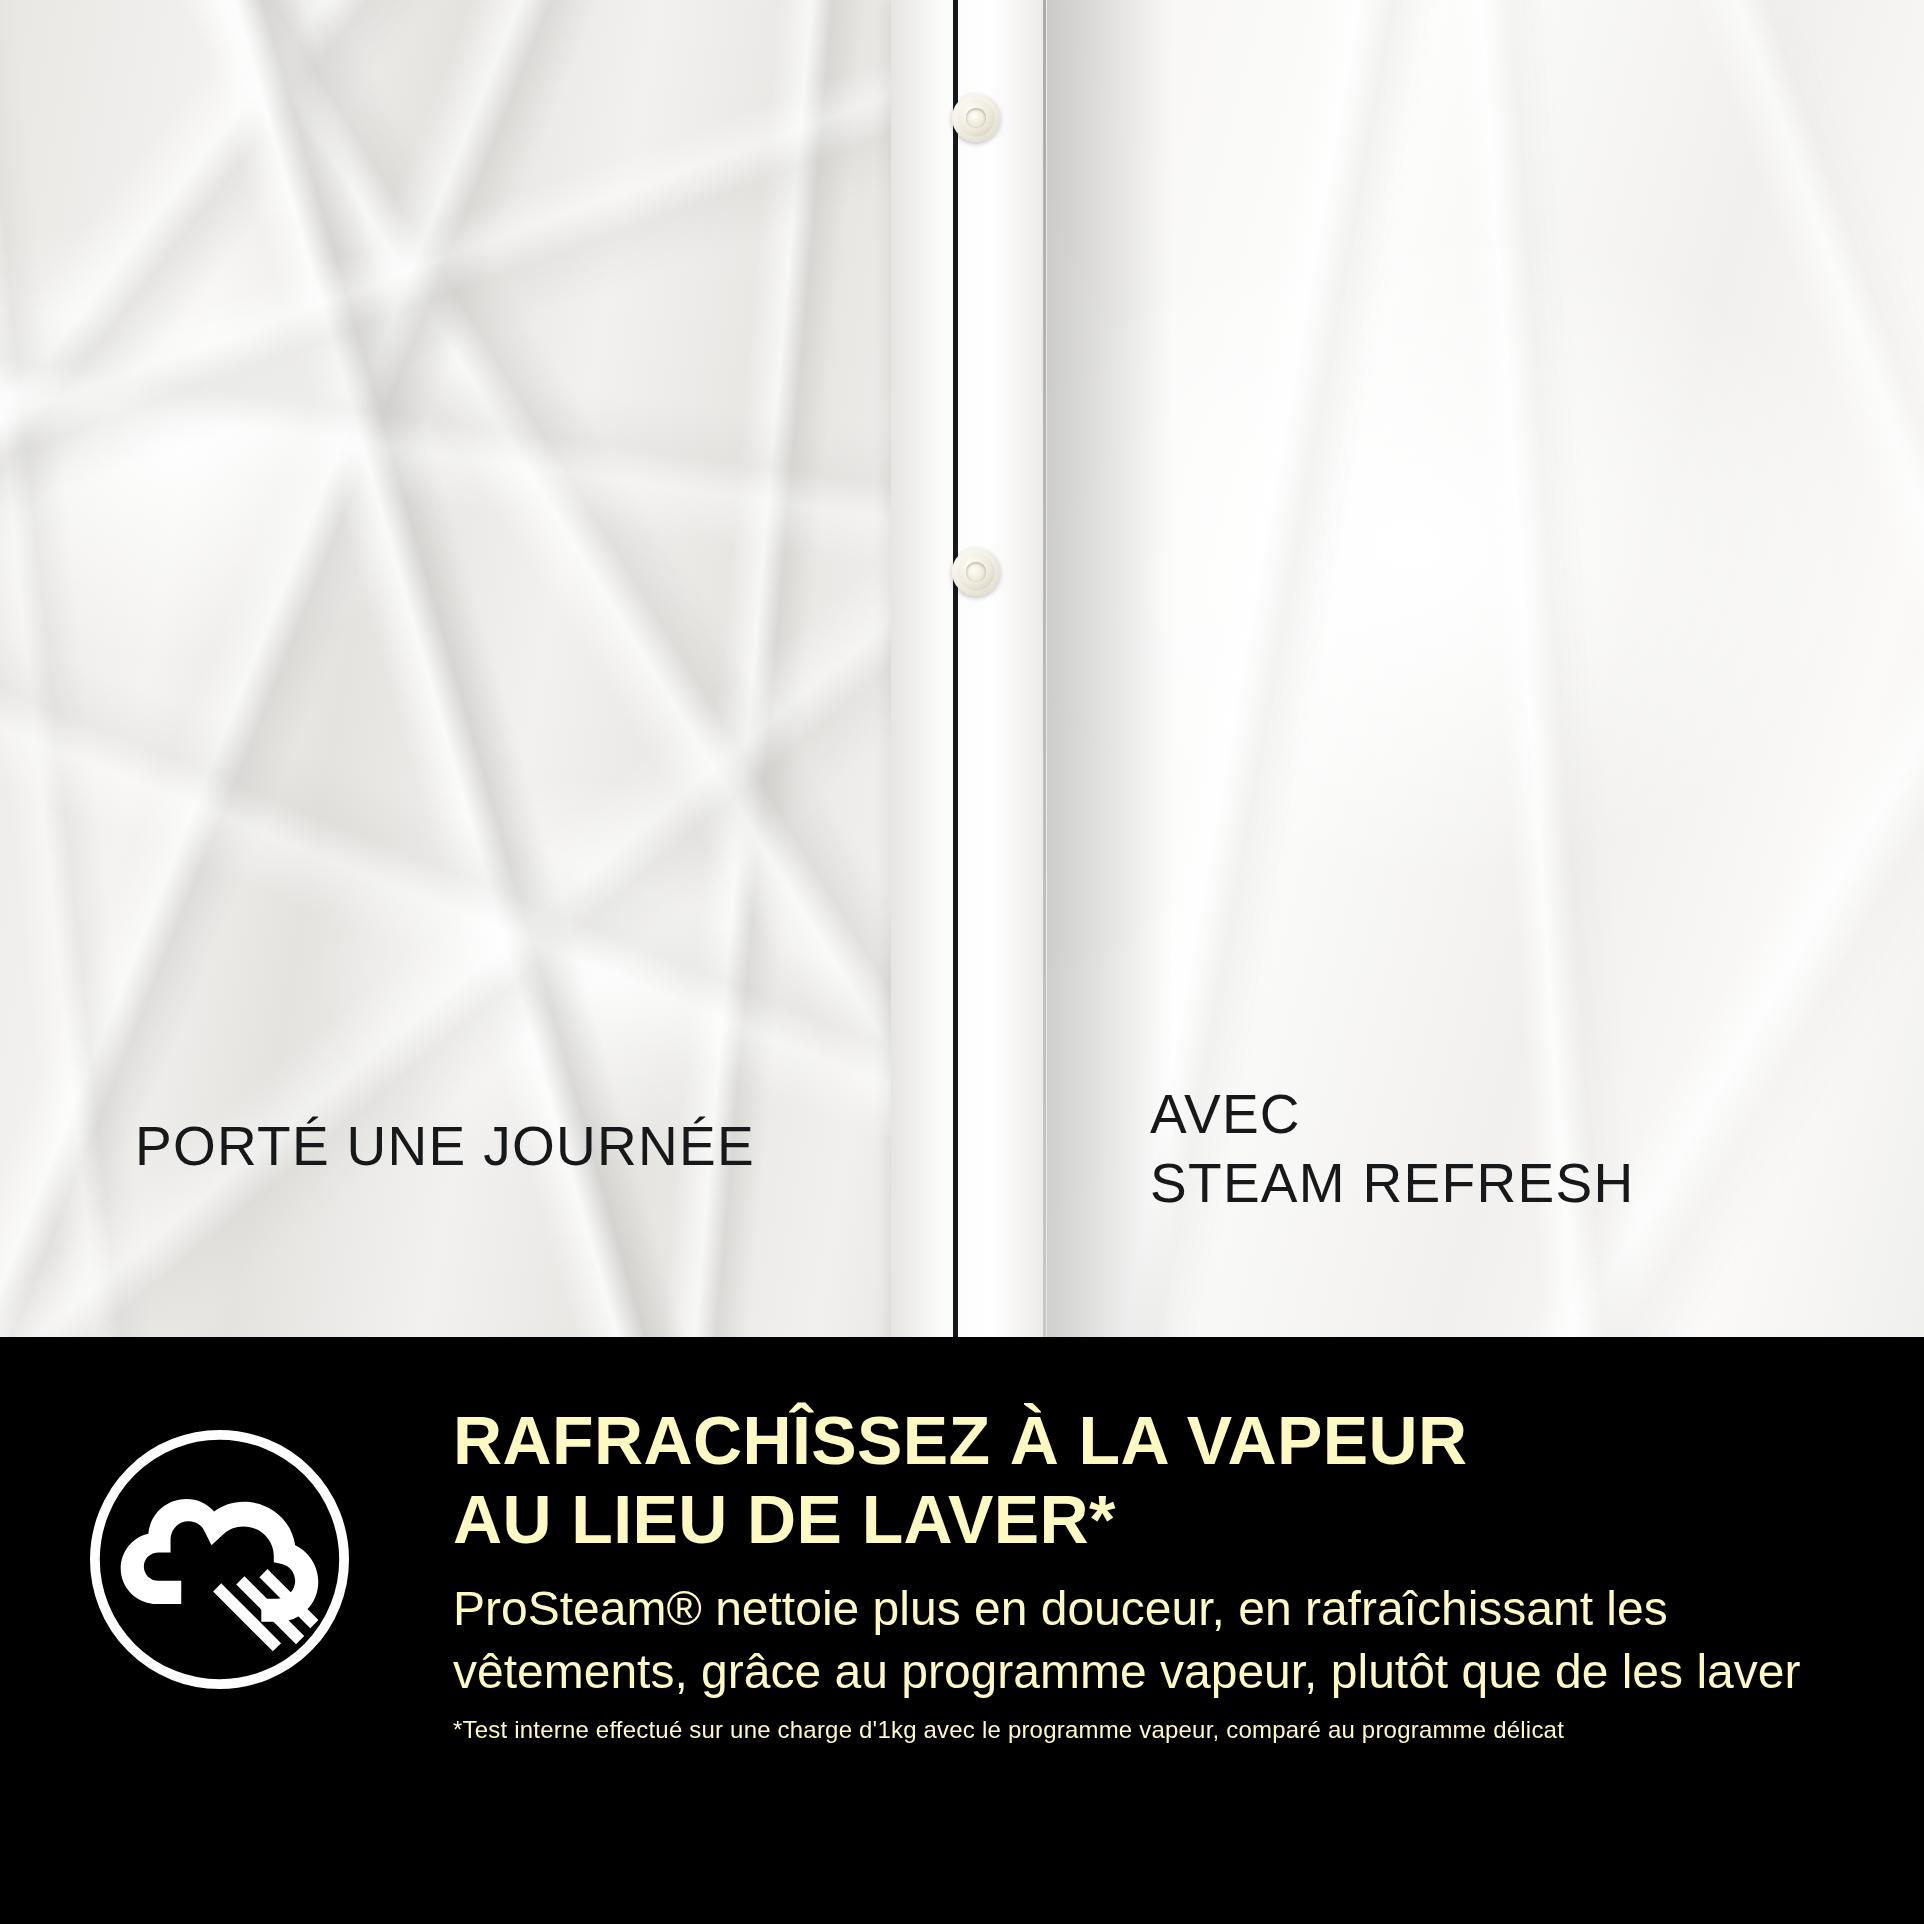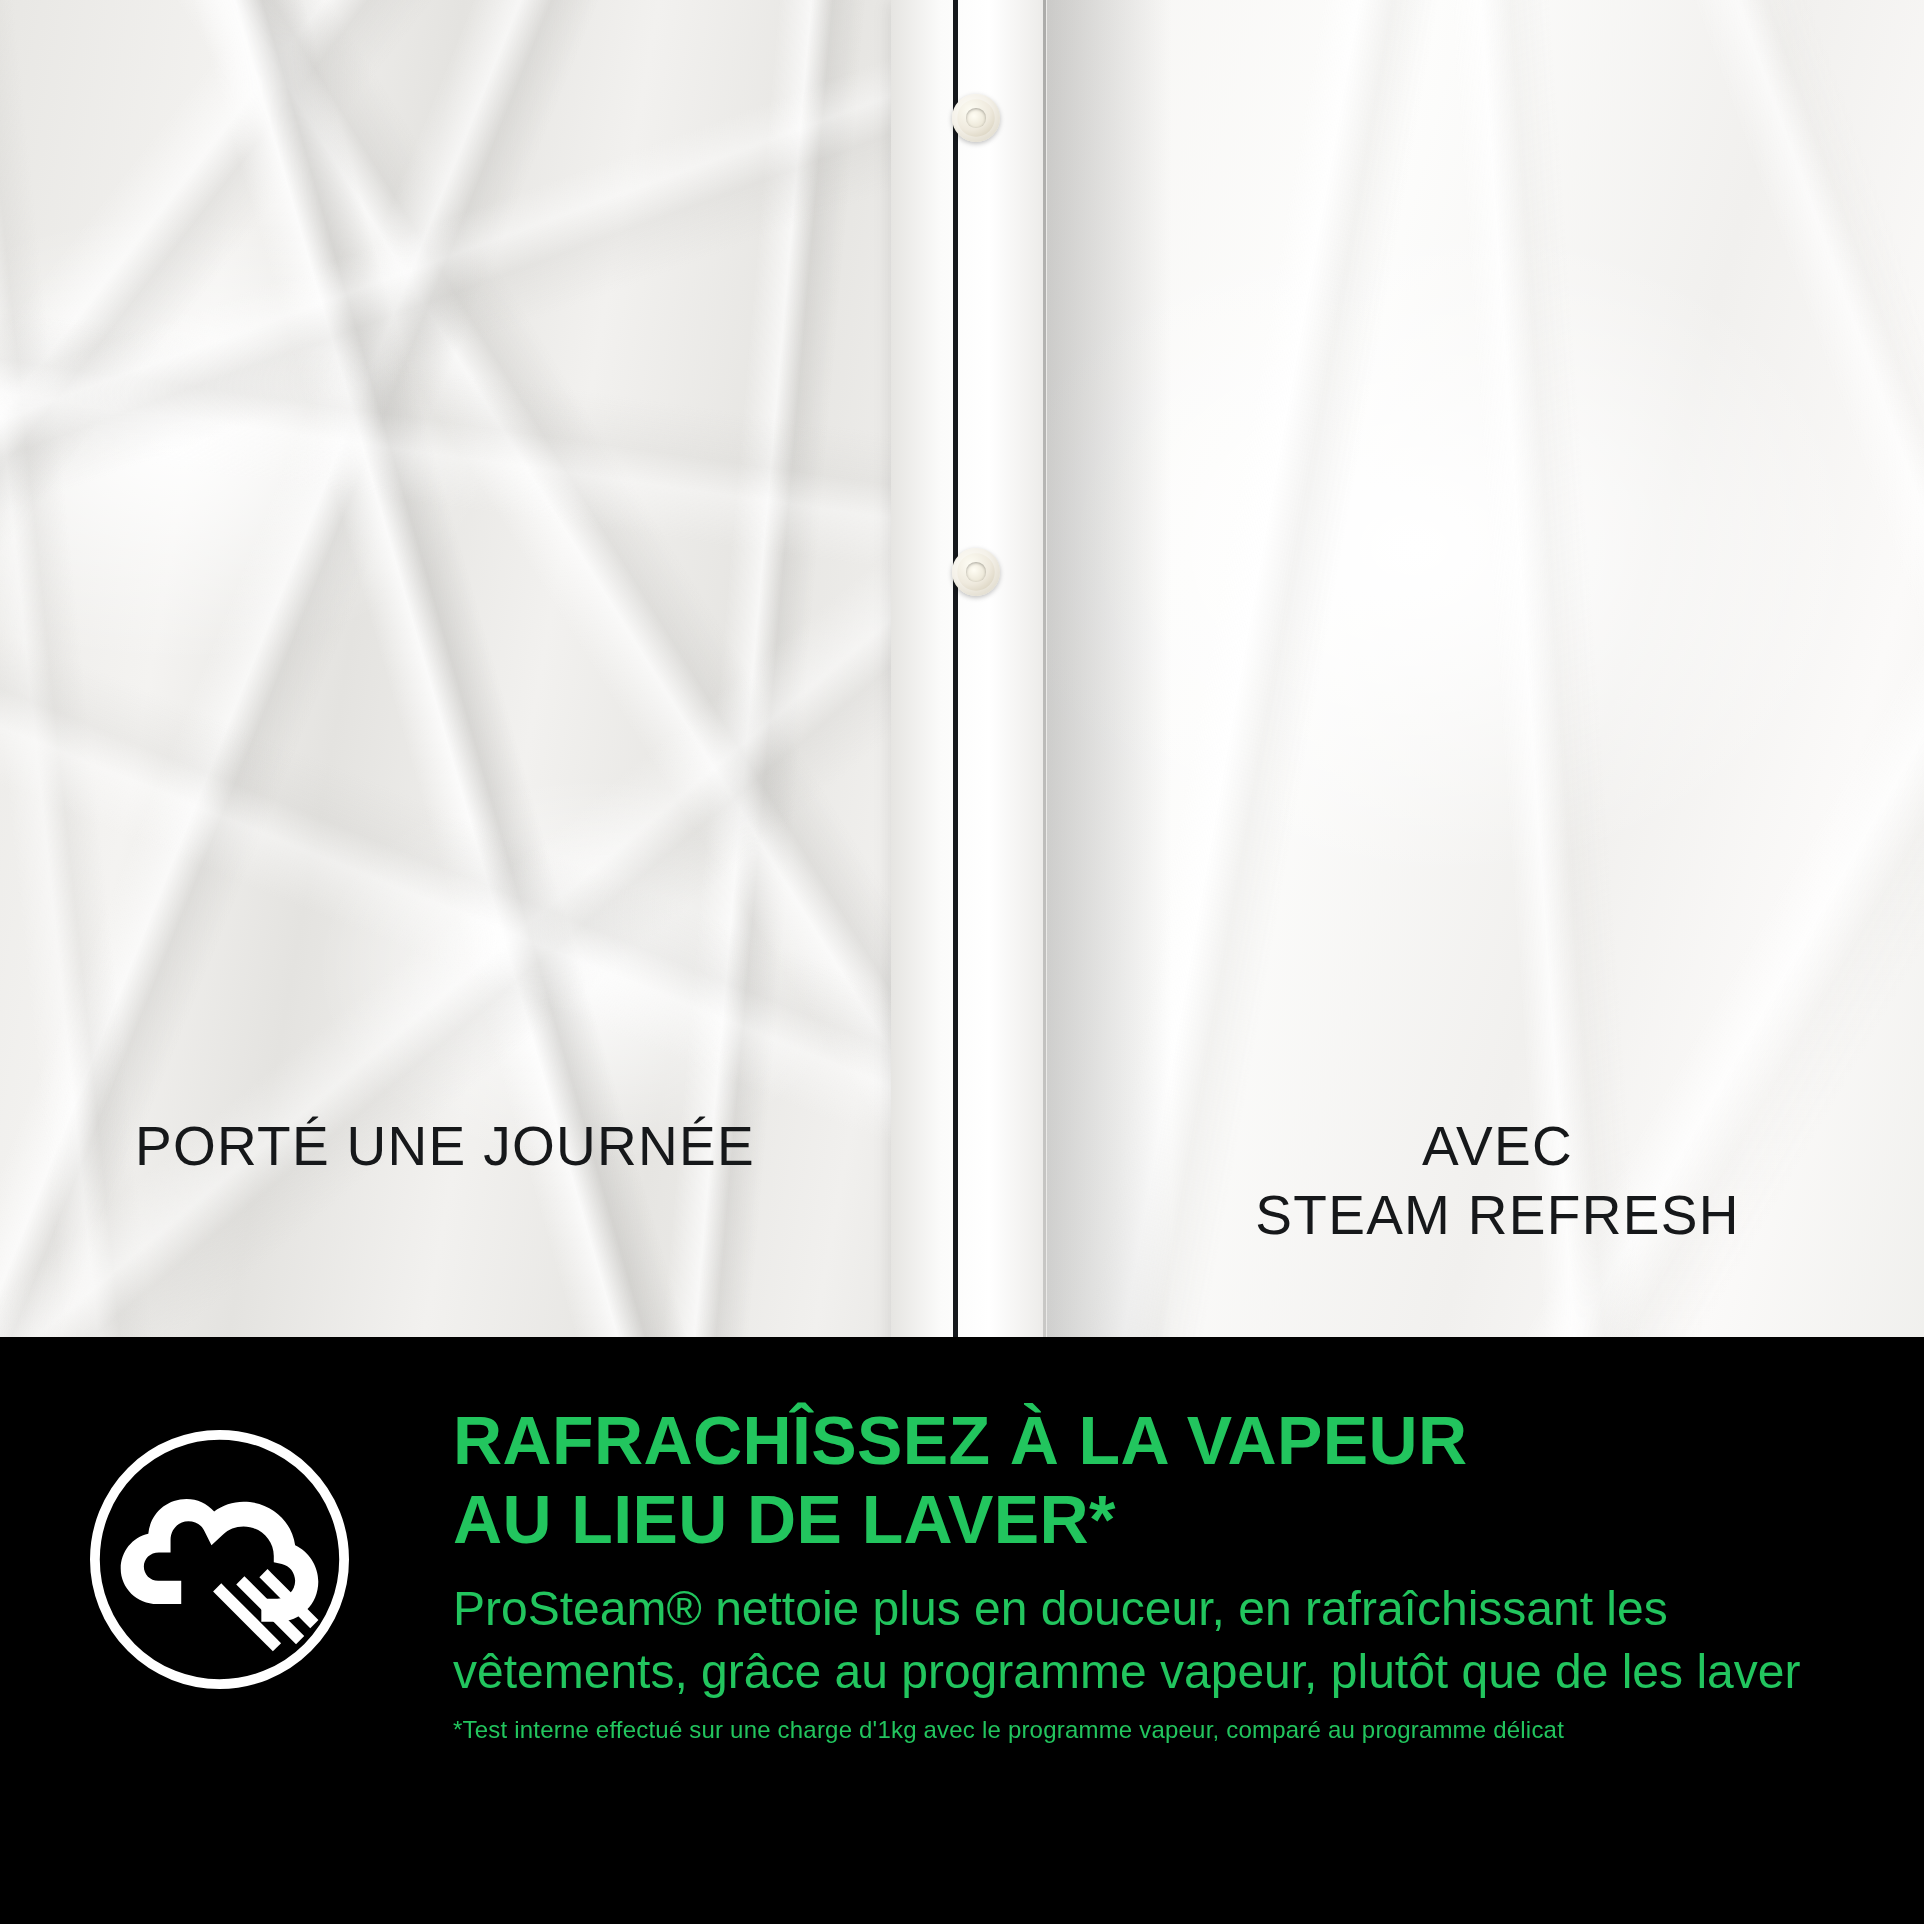--- a/index.html
+++ b/index.html
@@ -131,32 +131,31 @@
     line-height: 1.25;
     white-space: pre-line;
   }
   .caption.left {
     left: 135px;
     top: 1112px;
   }
   .caption.right {
     left: 1150px;
     top: 1080px;
-    text-align: center;
+    text-align: left;
     width: 695px;
-    margin-top: 32px;
   }
 
   
   .band {
     position:absolute;
     left:0; top: 1337px;
     width: 1925px; height: 588px;
     background:#000000;
-    color:#22c55e;
+    color:#fef9c3;
   }
   .icon-wrap {
     position:absolute;
     left: 86px; top: 89px;
     width: 267px; height: 267px;
   }
   .band-text {
     position:absolute;
     left: 453px; top: 64px;
     right: 53px;

